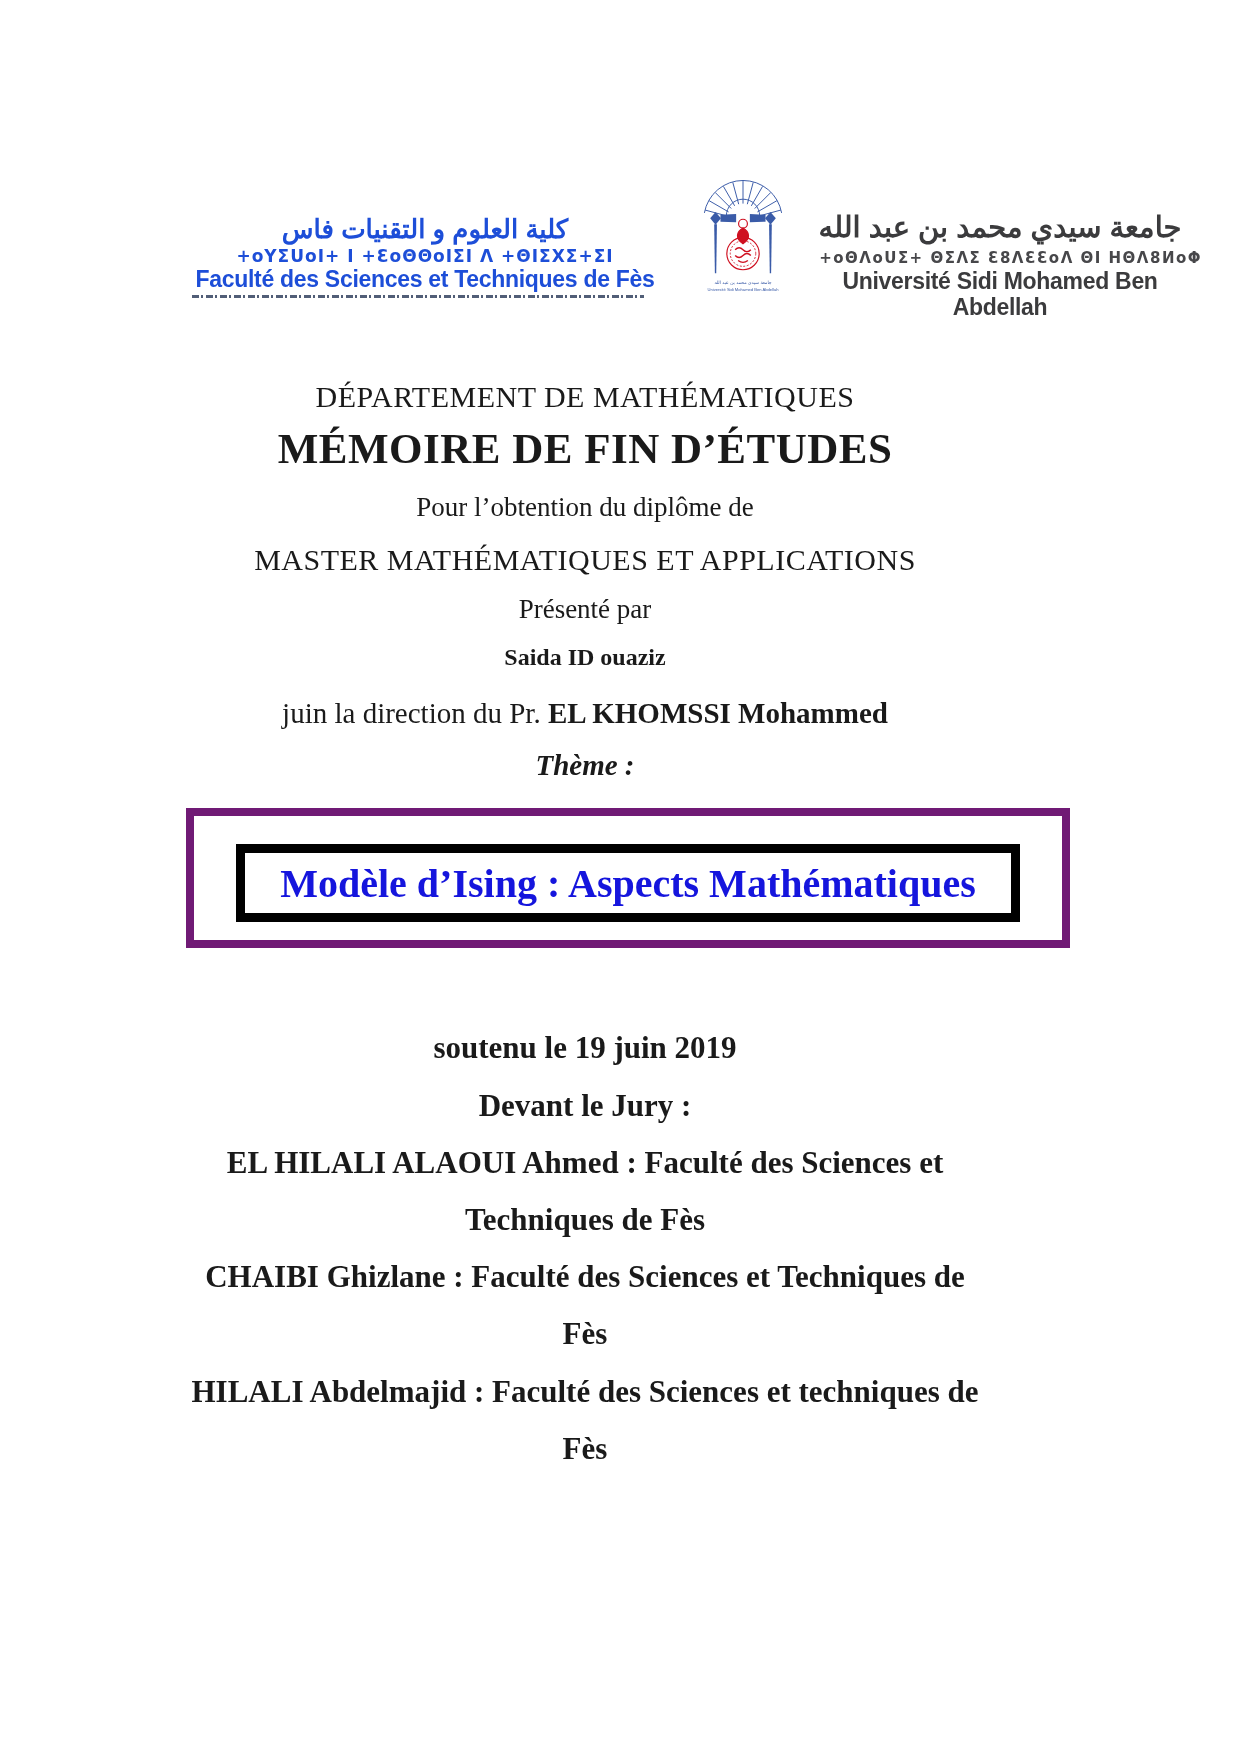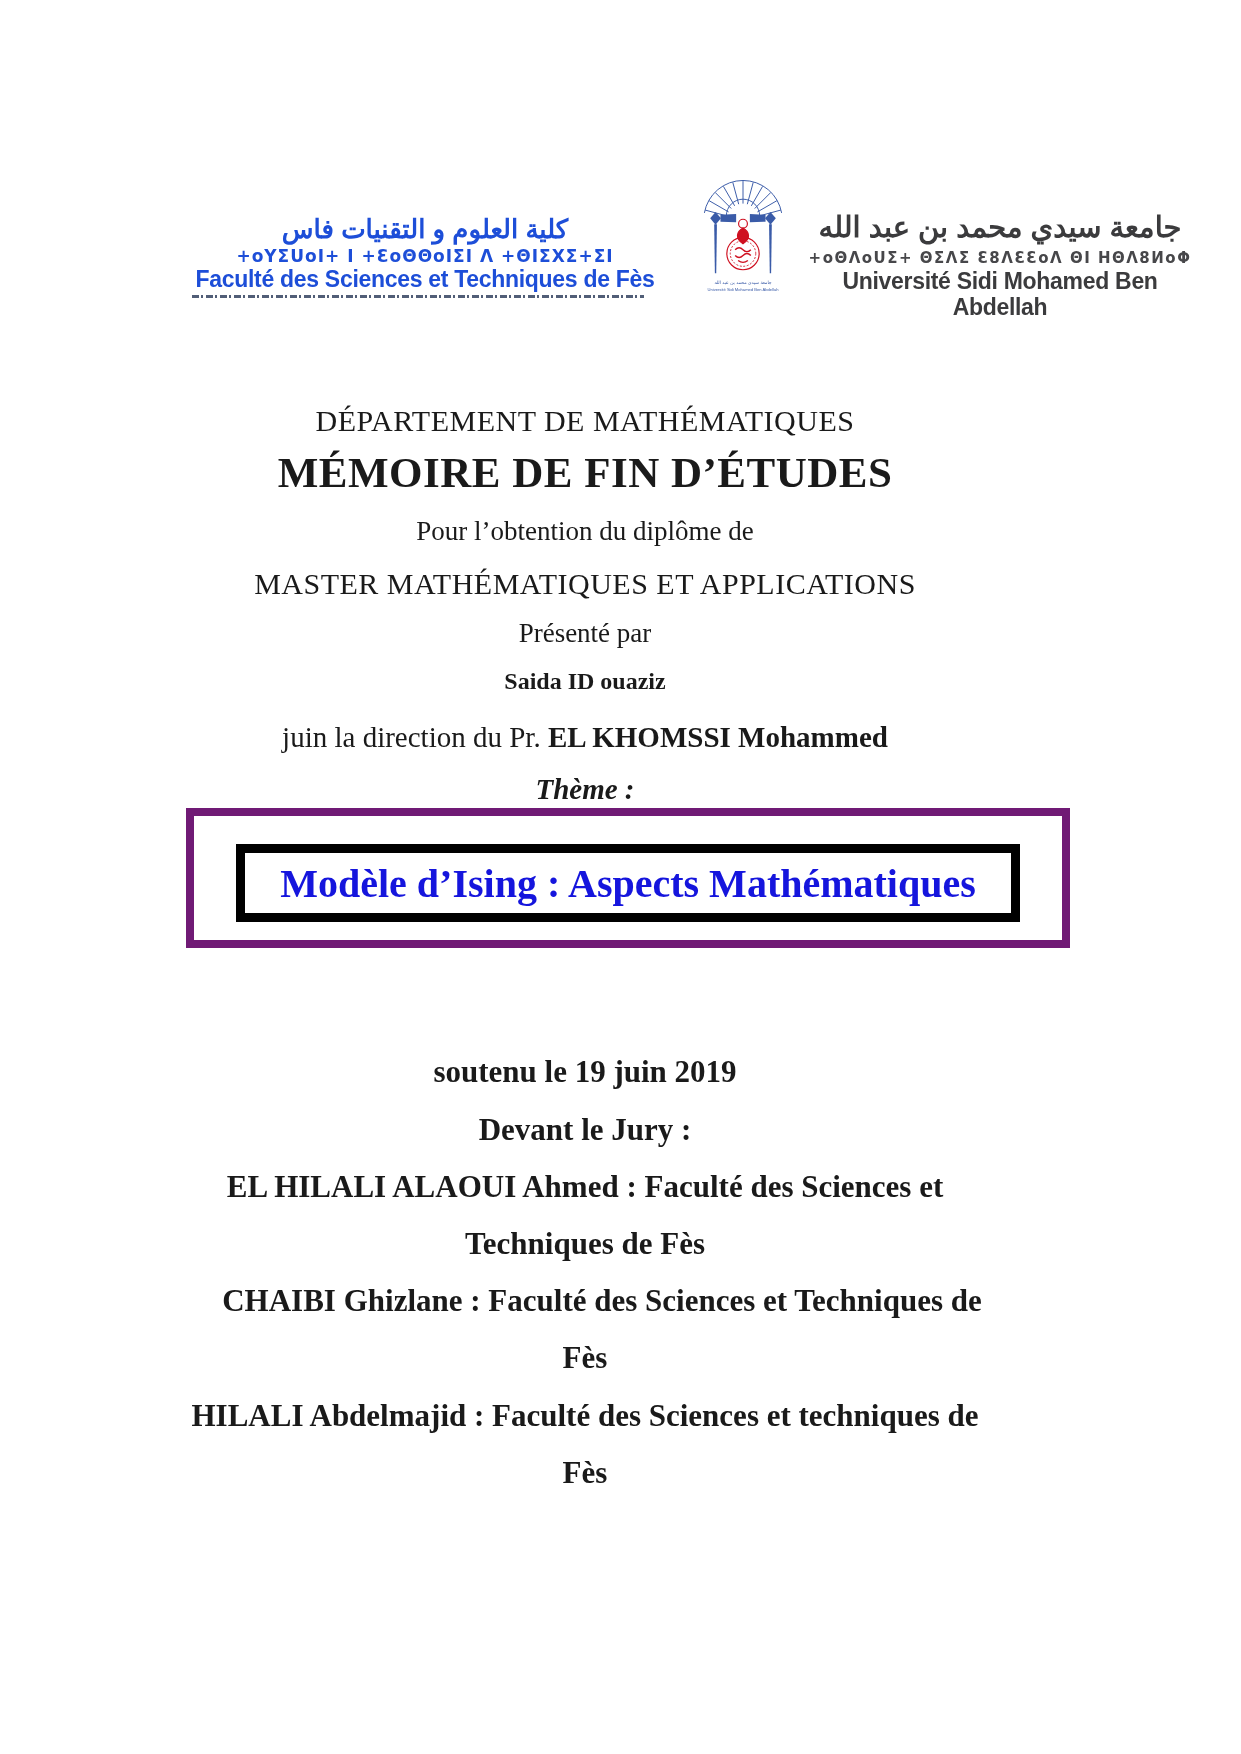--- a/index.html
+++ b/index.html
@@ -33,28 +33,28 @@
   }
 
   .hdr-right {
     position:absolute; left:798px; top:206px; width:404px;
     text-align:center; color:#3b3b3d;
     font-family:"Liberation Sans", sans-serif;
   }
   .hdr-right .arabic { font-size:29px; font-weight:bold; line-height:42px; direction:rtl; }
   .hdr-right .tifinagh {
     font-family:"DejaVu Sans", sans-serif;
-    font-size:15px; font-weight:bold; line-height:20px; letter-spacing:1.5px; color:#47474a;
+    font-size:15px; font-weight:bold; line-height:20px; letter-spacing:1.5px; color:#47474a;text-align:right;
   }
   .hdr-right .french { font-size:23px; font-weight:bold; line-height:26px; letter-spacing:-0.3px; }
 
   .logo { position:absolute; left:694px; top:166px; width:98px; height:134px; }
 
   
-  .line { position:absolute; left:0; width:1170px; text-align:center; white-space:nowrap;margin-top:24px; }
+  .line { position:absolute; left:0; width:1170px; text-align:center; white-space:nowrap; }
   .l-department { top:380px; font-size:30px; letter-spacing:0.5px; }
   .l-memoire    { top:424px; font-size:43px; font-weight:bold; letter-spacing:0.5px; }
   .l-obtention  { top:492px; font-size:27px; }
   .l-master     { top:543px; font-size:30px; letter-spacing:0.5px; }
   .l-presente   { top:594px; font-size:27px; }
   .l-author     { top:644px; font-size:24px; font-weight:bold; }
   .l-direction  { top:697px; font-size:29px; }
   .l-direction .director { font-weight:bold; }
   .l-theme      { top:749px; font-size:29px; font-weight:bold; font-style:italic; }
 
@@ -69,21 +69,21 @@
     display:flex; align-items:center; justify-content:center;
     white-space:nowrap;
   }
   .theme-title { font-size:40px; font-weight:bold; }
 
   
   .l-soutenu   { top:1030px; font-size:31px; font-weight:bold;text-align:center; }
   .l-jurylabel { top:1088px; font-size:31px; font-weight:bold; }
   .jury-line   { font-size:31px; font-weight:bold; }
   .j-0 { top:1145px; } .j-1 { top:1202px; }
-  .j-2 { top:1259px;padding-left:17px; } .j-3 { top:1316px; }
+  .j-2 { top:1259px; } .j-3 { top:1316px; }
   .j-4 { top:1374px; } .j-5 { top:1431px; }
 </style>
 </head>
 <body>
 
 <div class="page">
 
   <div class="hdr-left" style="color: #1d4ed8;">
     <div class="arabic">كلية العلوم و التقنيات فاس</div>
     <div class="tifinagh">+oYΣUoI+ I +ƐoΘΘoIΣI Λ +ΘIΣXΣ+ΣI</div>

